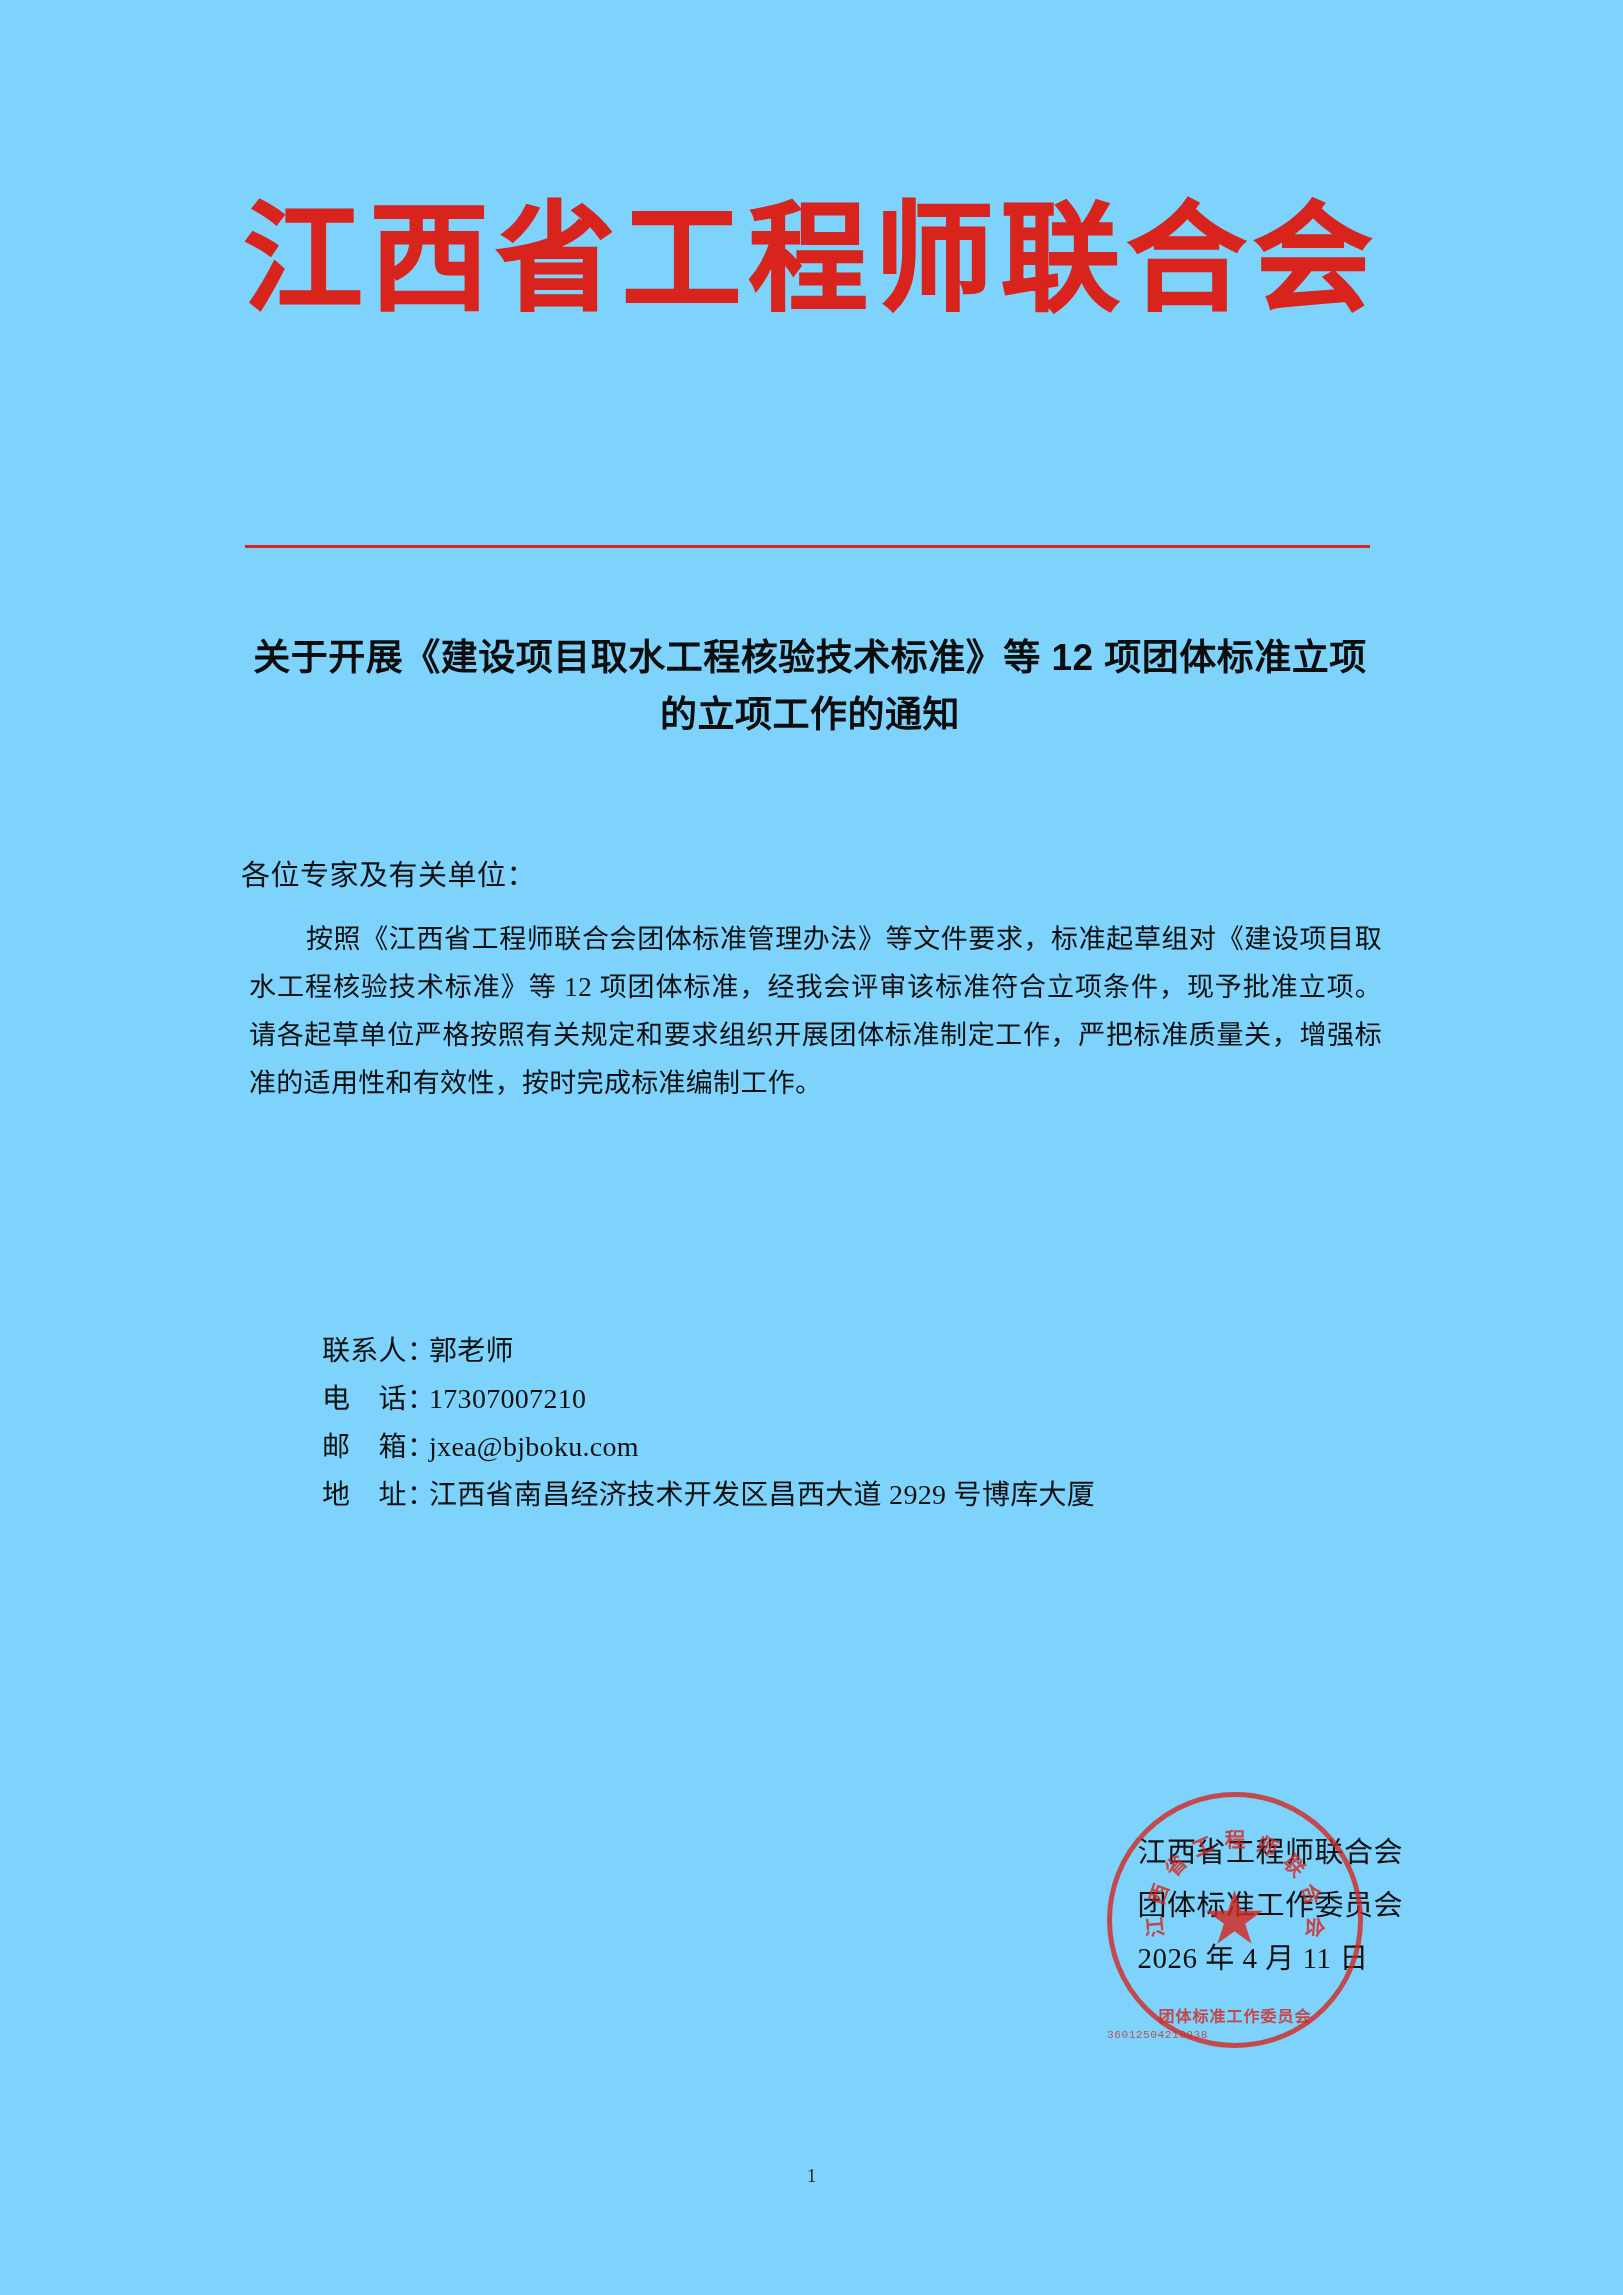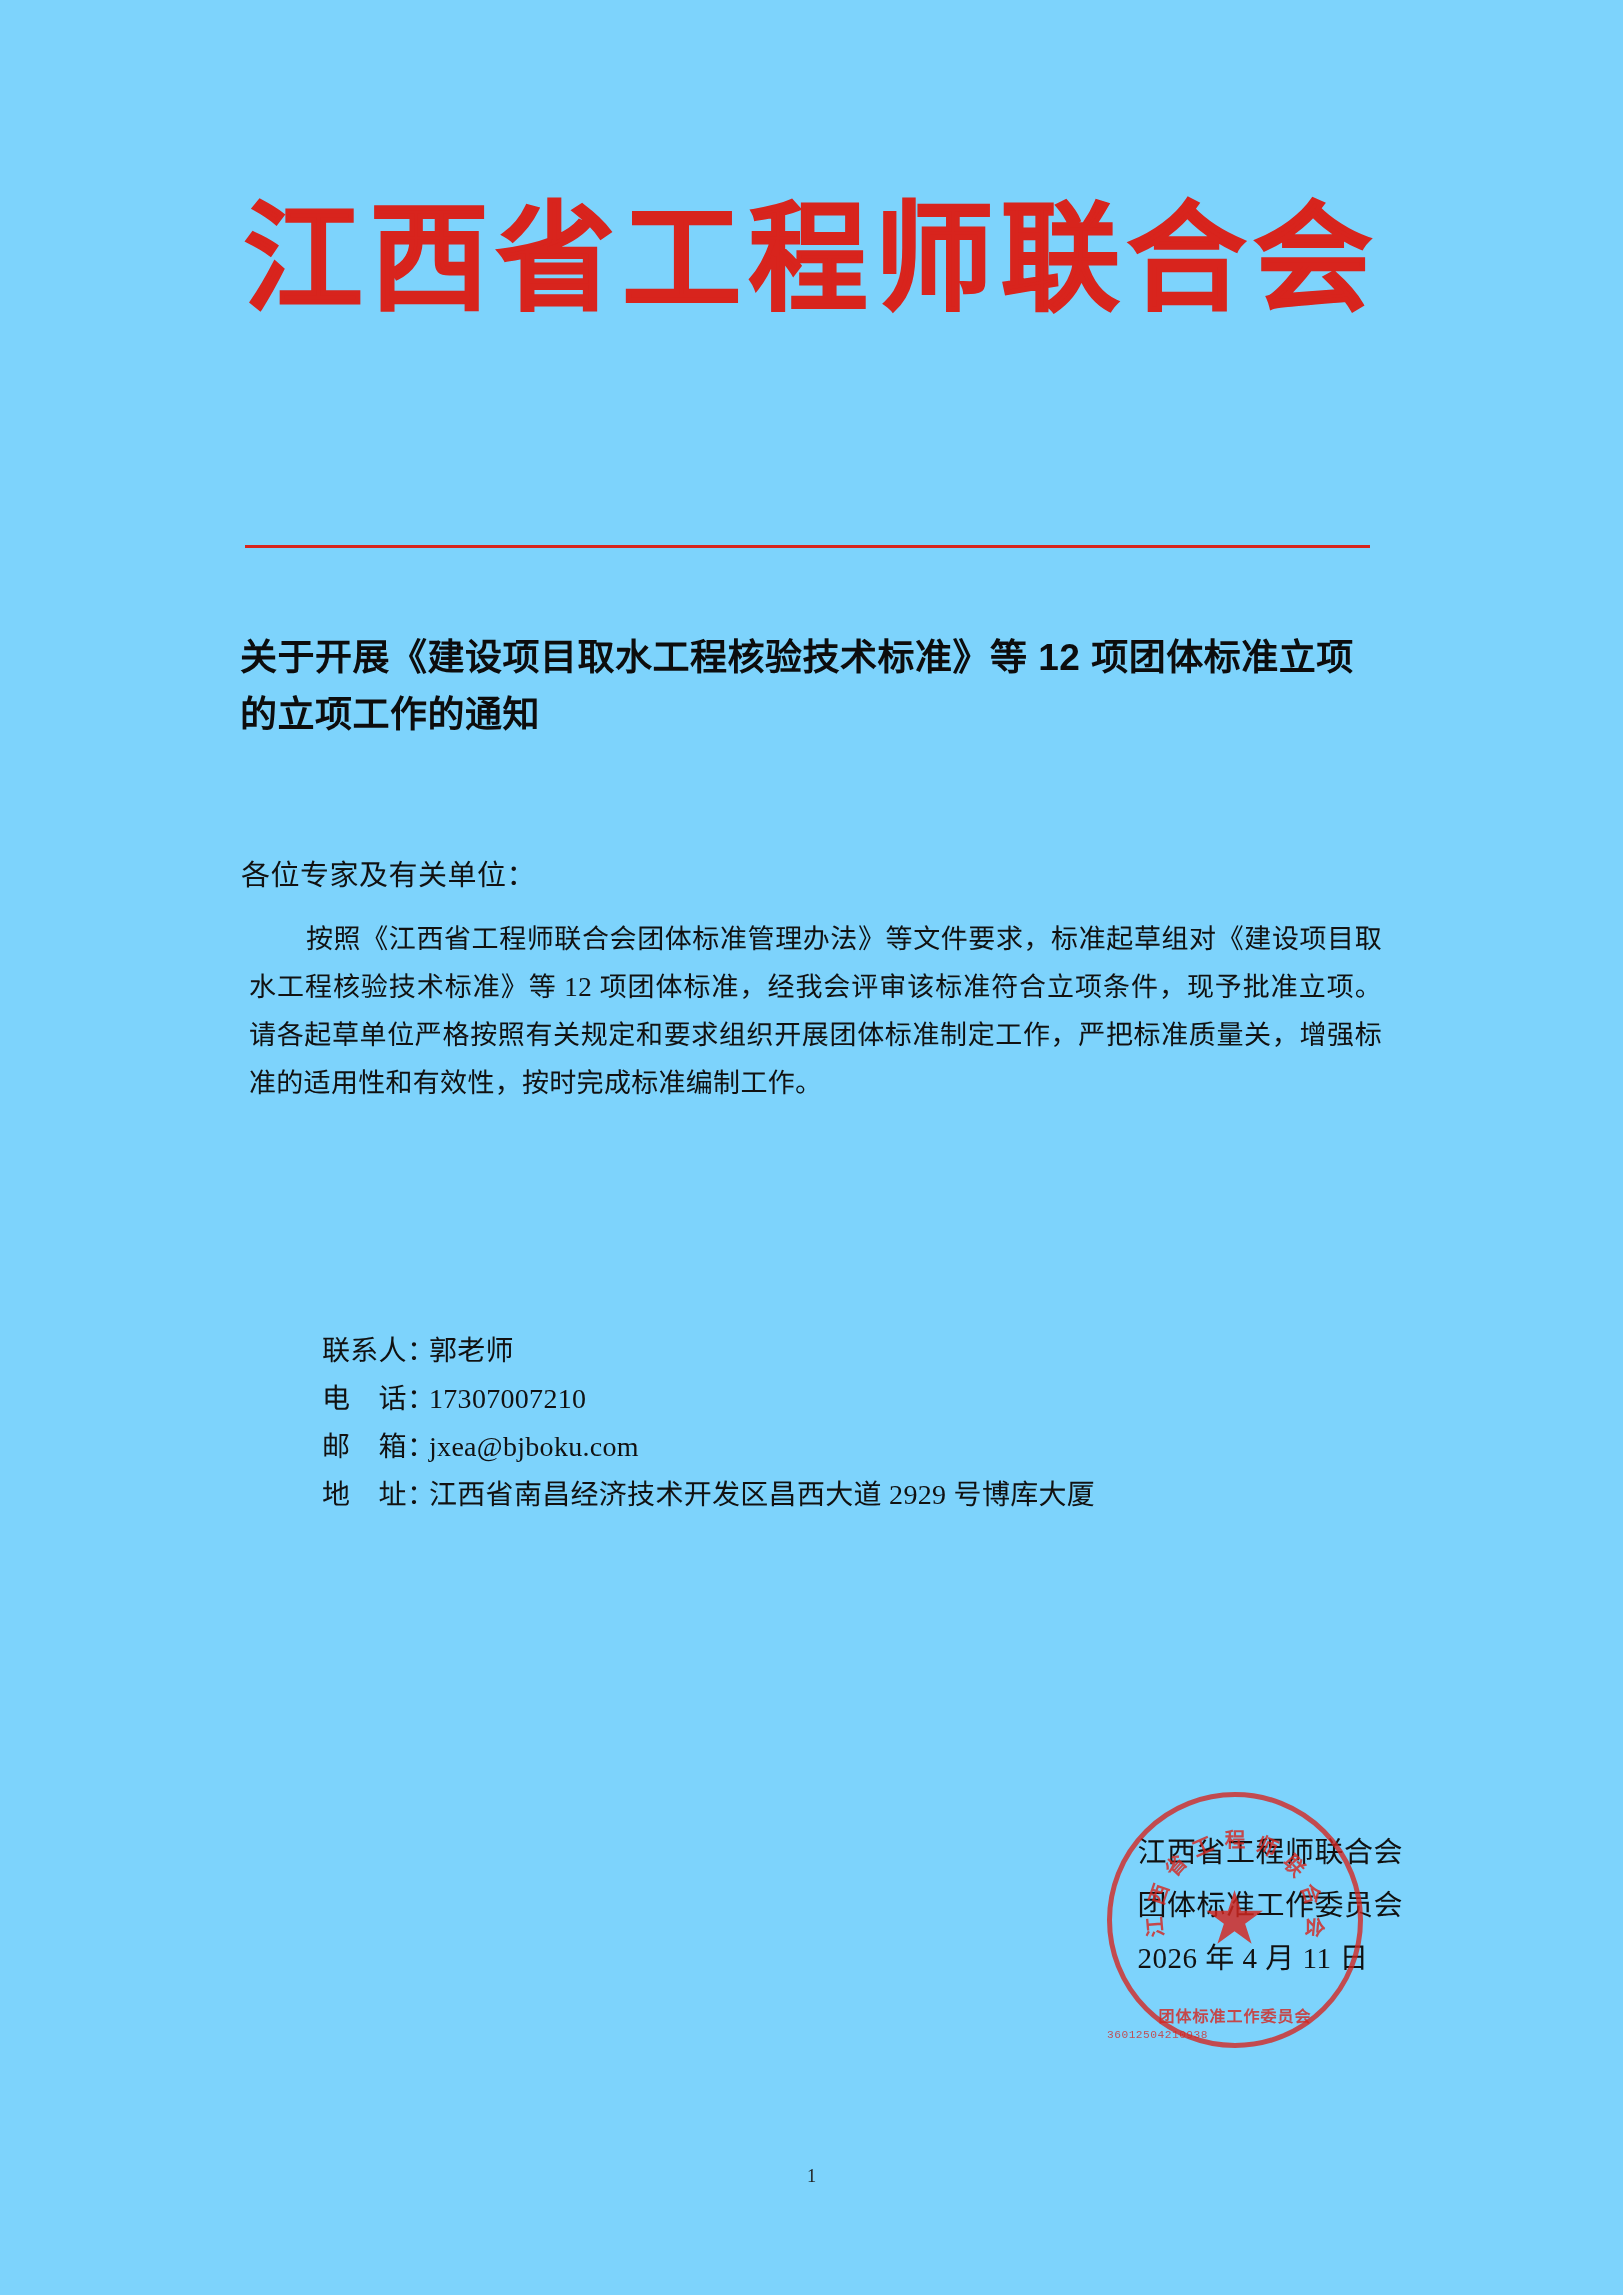--- a/index.html
+++ b/index.html
@@ -59,21 +59,21 @@
     height: 3.1px;
     background: #d8241d;
   }
 
   
   .doc-title {
     position: absolute;
     top: 629px;
     left: 240px;
     width: 1140px;
-    text-align: left;
+    text-align: center;
     font-family: "Liberation Sans", "DejaVu Sans", sans-serif;
     font-weight: bold;
     font-size: 37px;
     line-height: 1.55;
     letter-spacing: 0.5px;
     color: #0d0d0d;
   }
 
   
   .salutation {

